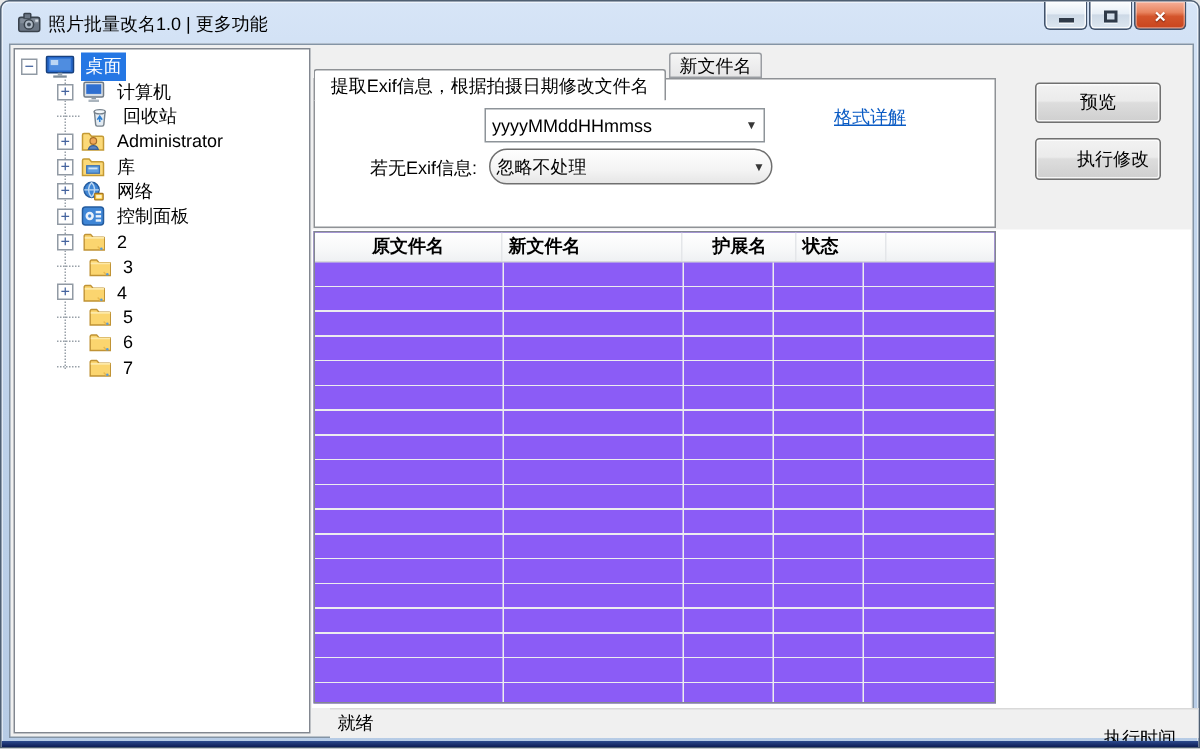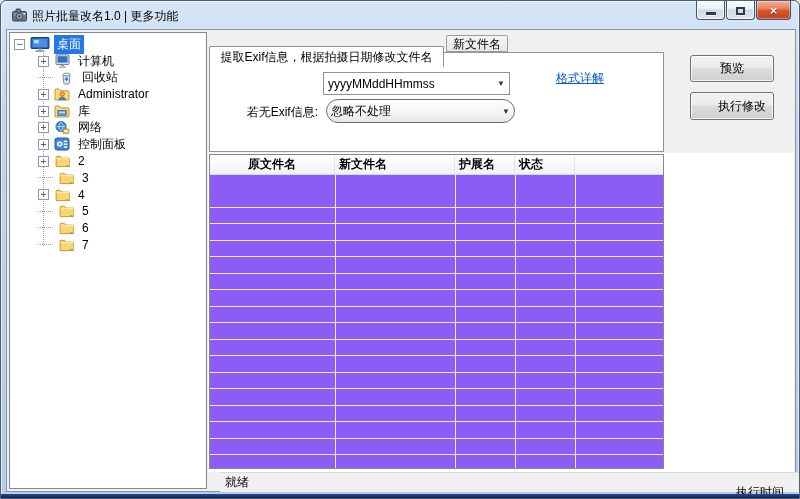--- a/index.html
+++ b/index.html
@@ -316,21 +316,21 @@
       </div>
     </div>
 
     <button class="pushbtn preview">预览</button>
     <button class="pushbtn execute">执行修改</button>
 
     <div class="filetable">
       <div class="thead">
           <div class="th center" style="width: 125px;">原文件名</div>
           <div class="th" style="width: 120px;">新文件名</div>
-          <div class="th" style="width: 60px;">护展名</div>
+          <div class="th" style="width: 60px; margin-left: 16px;">护展名</div>
           <div class="th" style="width: 60px;">状态</div>
           <div class="th" style="width: 89px;"></div>
         </div>
       <div class="tbody">
           <div class="vline" style="left: 125px;"></div>
           <div class="vline" style="left: 245px;"></div>
           <div class="vline" style="left: 305px;"></div>
           <div class="vline" style="left: 365px;"></div>
         </div>
     </div>

